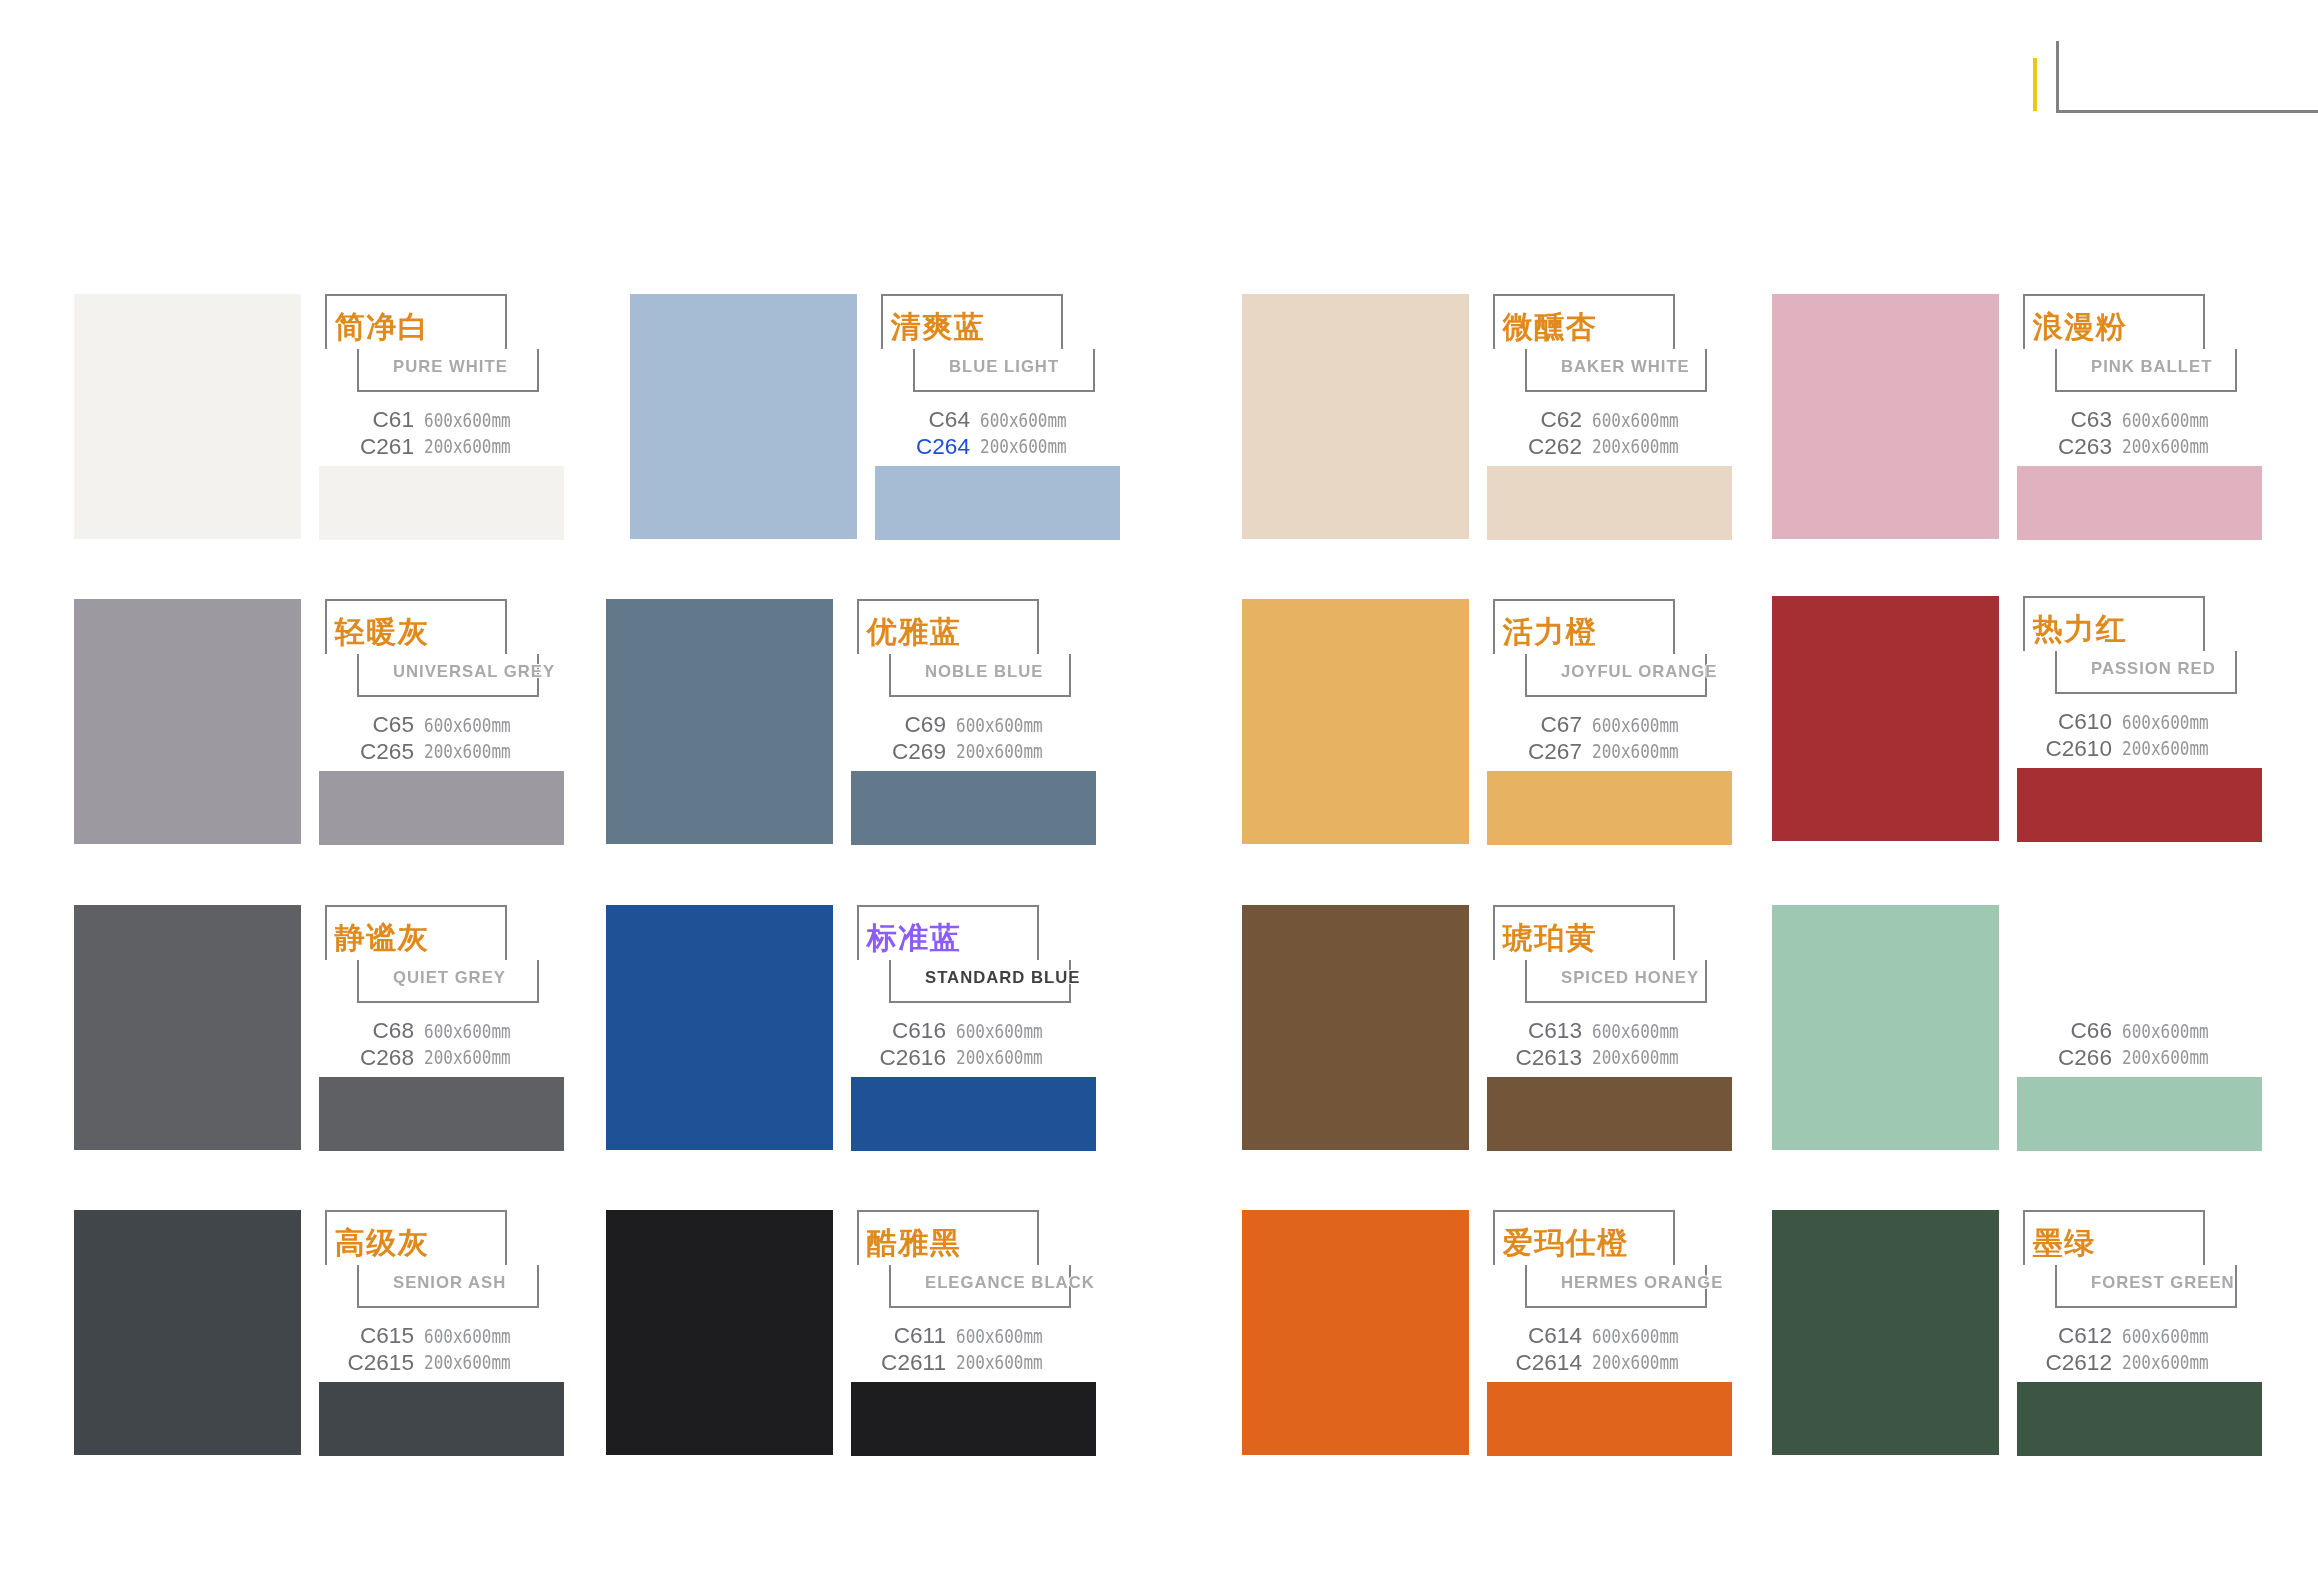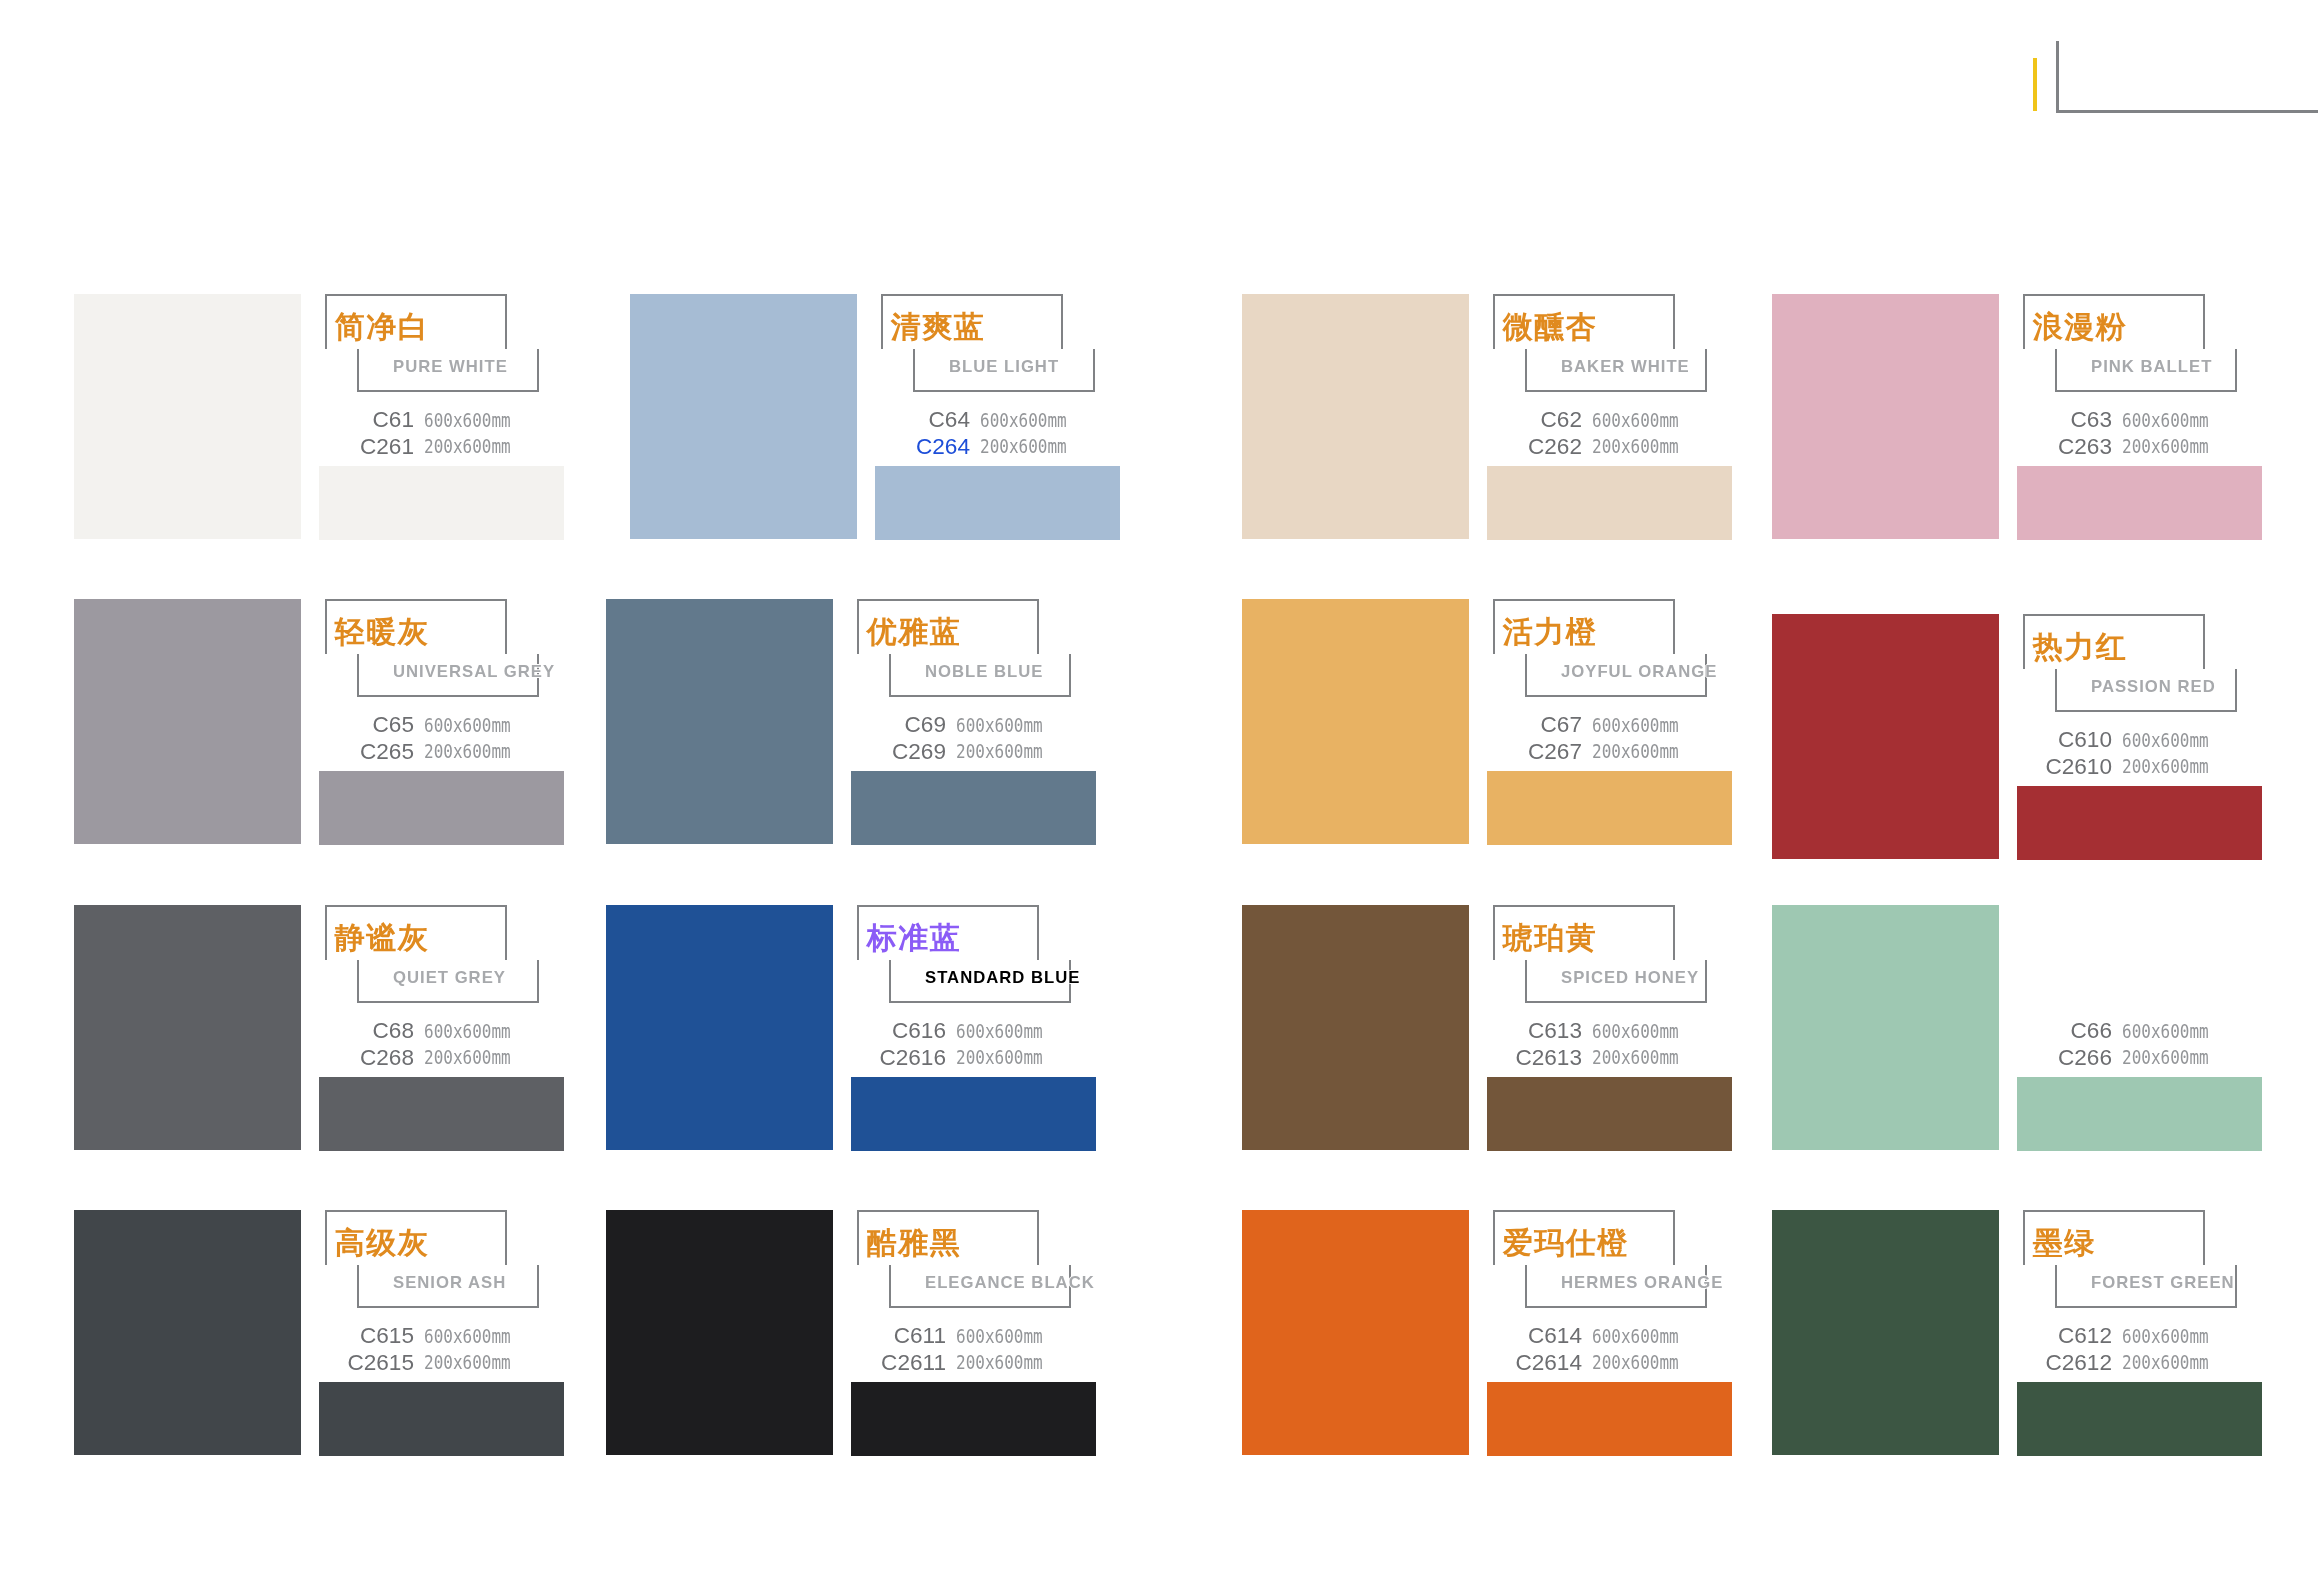--- a/index.html
+++ b/index.html
@@ -347,21 +347,21 @@
             <span class="code-size" style="color: rgb(147, 149, 152);">600x600mm</span>
           </div>
           <div class="code-row">
             <span class="code-id" style="color: rgb(109, 110, 113);">C267</span>
             <span class="code-size" style="color: rgb(147, 149, 152);">200x600mm</span>
           </div>
         </div>
         <div class="small-swatch" style="background: rgb(232, 178, 99);"></div>
       </div>
     </div>
-    <div class="card" style="left: 1772px; top: 320px;">
+    <div class="card" style="left: 1772px; top: 302px;">
       <div class="big-swatch" style="background: rgb(165, 47, 51);"></div>
       <div class="right-col">
         <div class="label-block">
           <div class="bracket-top" style="border-color: rgb(128, 130, 133);"></div>
           <div class="bracket-bottom" style="border-color: rgb(128, 130, 133);"></div>
           <div class="name-cn" style="color: rgb(224, 138, 30);">热力红</div>
           <div class="name-en" style="color: rgb(167, 169, 172);">PASSION RED</div>
         </div>
         <div class="codes">
           <div class="code-row">
@@ -398,21 +398,21 @@
         <div class="small-swatch" style="background: rgb(94, 96, 100);"></div>
       </div>
     </div>
     <div class="card" style="left: 606px; top: 611px;">
       <div class="big-swatch" style="background: rgb(31, 81, 150);"></div>
       <div class="right-col">
         <div class="label-block">
           <div class="bracket-top" style="border-color: rgb(128, 130, 133);"></div>
           <div class="bracket-bottom" style="border-color: rgb(128, 130, 133);"></div>
           <div class="name-cn" style="color: #8b5cf6;">标准蓝</div>
-          <div class="name-en" style="color: #000000; text-align: right;">STANDARD BLUE</div>
+          <div class="name-en" style="color: #404040; text-align: right;">STANDARD BLUE</div>
         </div>
         <div class="codes">
           <div class="code-row">
             <span class="code-id" style="color: rgb(109, 110, 113);">C616</span>
             <span class="code-size" style="color: rgb(147, 149, 152);">600x600mm</span>
           </div>
           <div class="code-row">
             <span class="code-id" style="color: rgb(109, 110, 113);">C2616</span>
             <span class="code-size" style="color: rgb(147, 149, 152);">200x600mm</span>
           </div>

